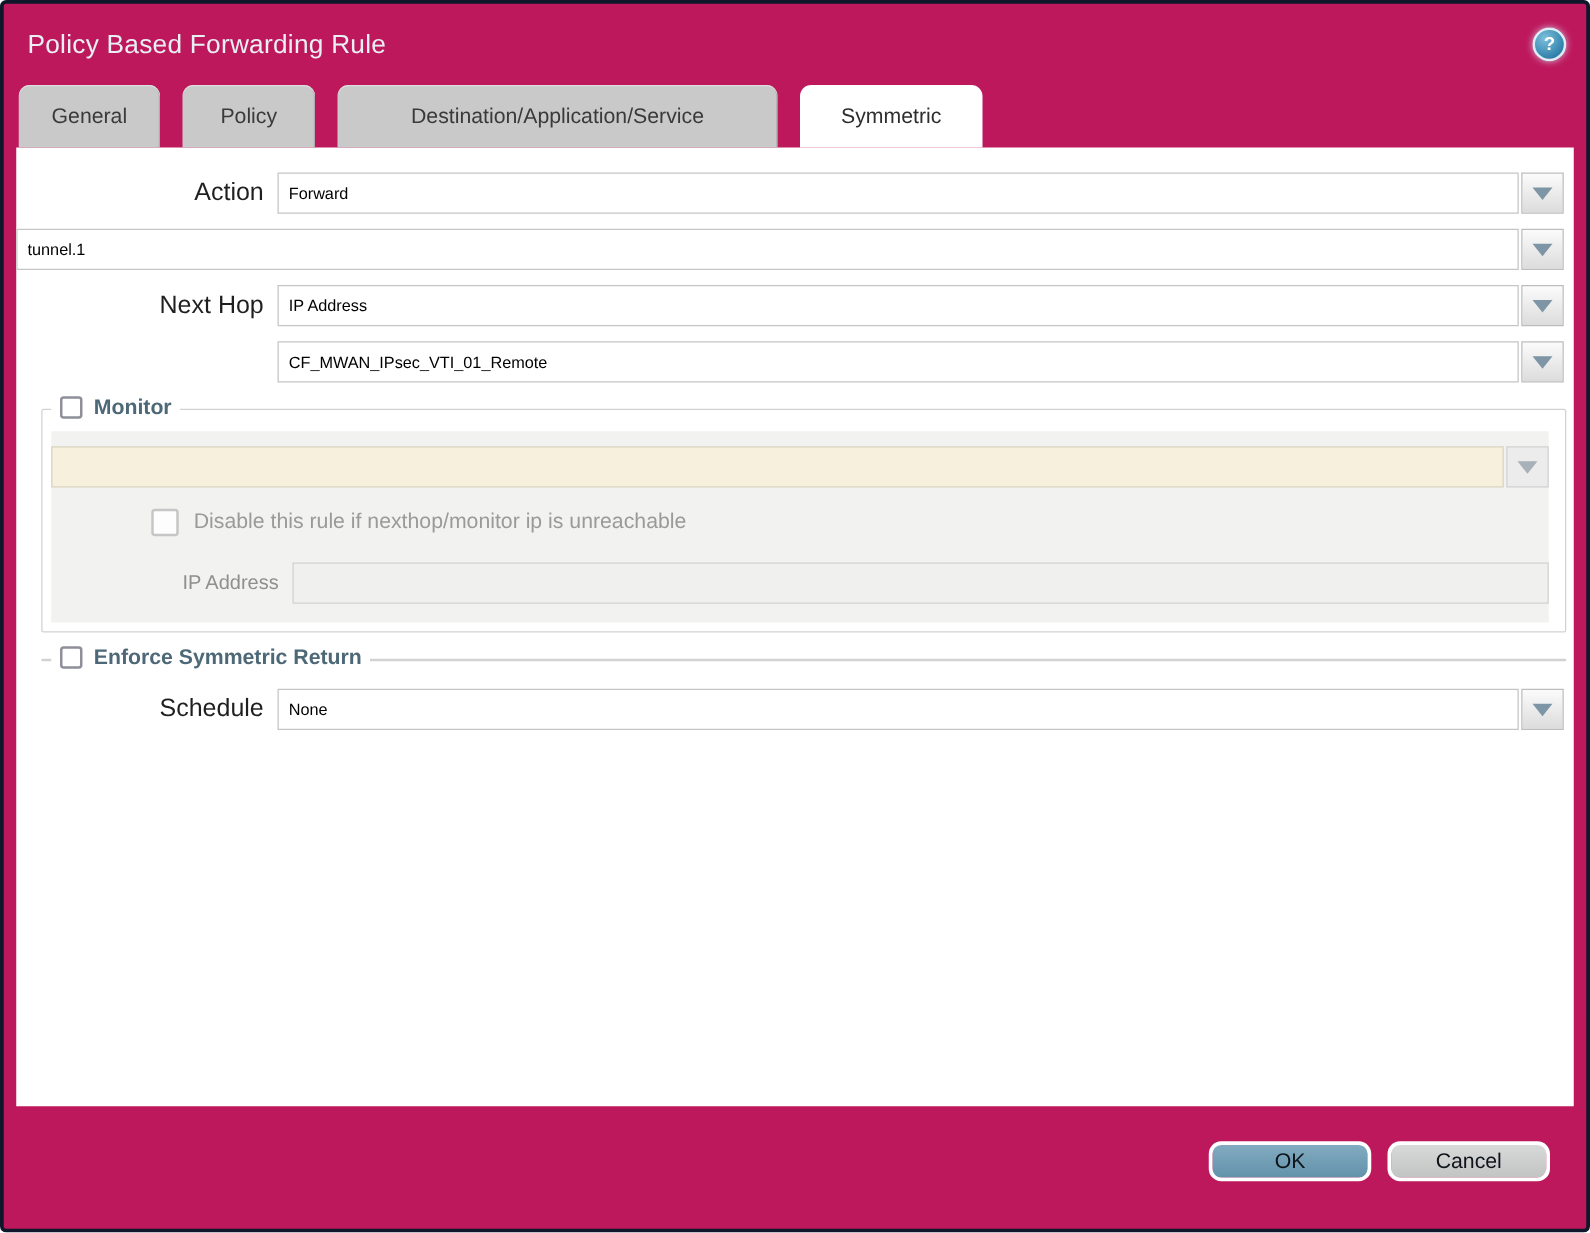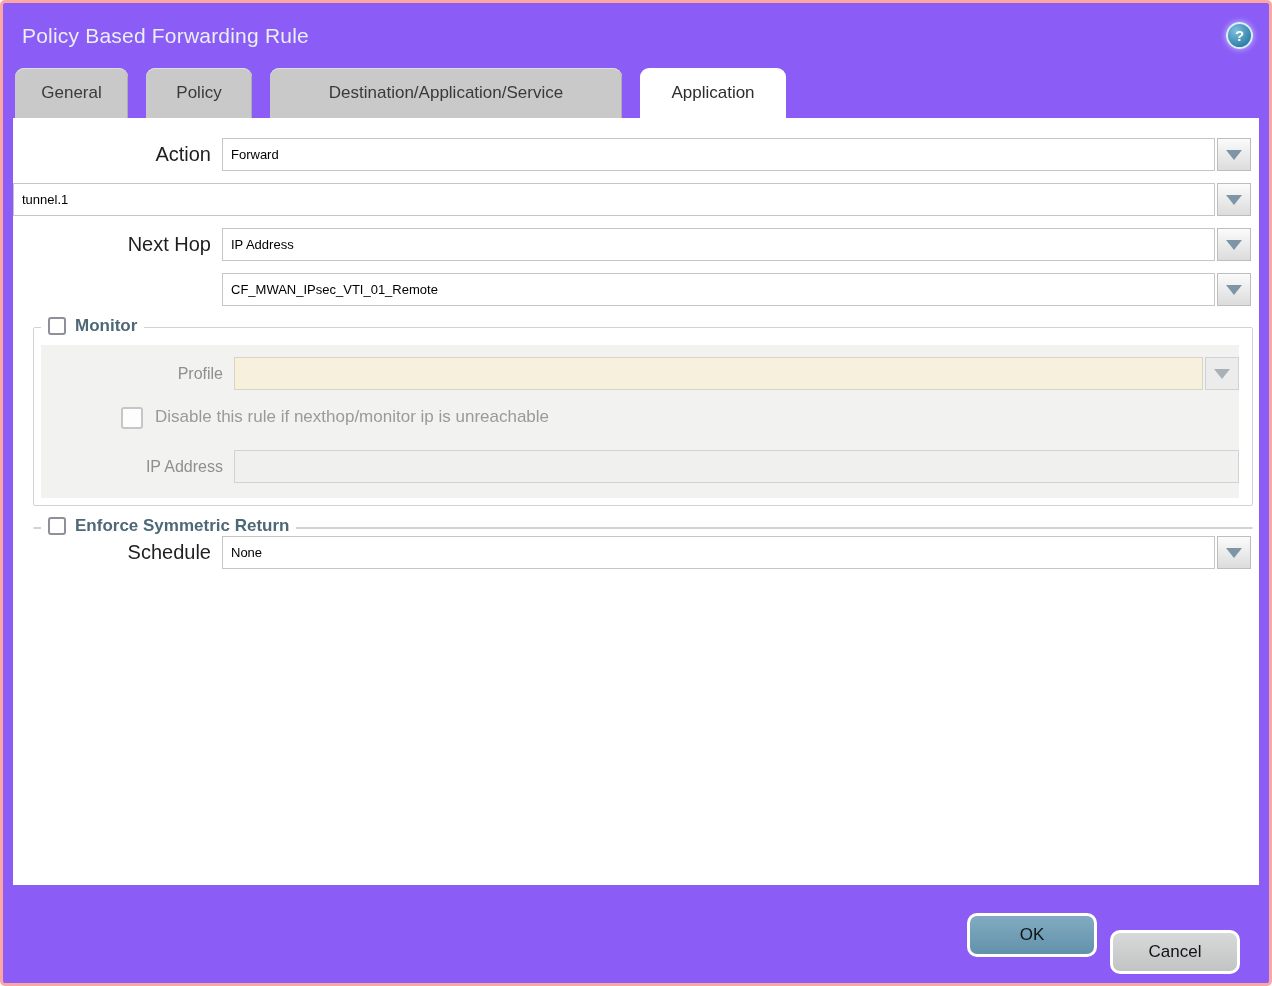--- a/index.html
+++ b/index.html
@@ -1,22 +1,22 @@
 <!DOCTYPE html>
 <html><head>
 <meta charset="utf-8">
 <style>
   * { box-sizing: border-box; margin: 0; padding: 0; }
   html,body { width: 1272px; height: 986px; }
   body { font-family: "Liberation Sans", sans-serif; }
 
   .dialog {
     width: 1272px; height: 986px;
-    background: #8b5cf6;
-    border: 3px solid #fca5a5;
+    background: #be185d;
+    border: 3px solid #0f172a;
     border-radius: 5px;
     overflow: hidden;
   }
 
   
   .titlebar { height: 65px; display: flex; align-items: center; justify-content: space-between; padding: 0 16px 0 19px; }
   .title { color: #e9eff3; font-size: 21px; letter-spacing: .2px; }
   .help-icon {
     width: 27px; height: 27px; border-radius: 50%;
     background: radial-gradient(circle at 35% 30%, #7cc0de, #2e7ea8 75%);
@@ -96,48 +96,48 @@
   .tbl-btn.disabled { color: #ccd0d2; cursor: default; }
   .tbl-icon {
     width: 21px; height: 21px; border-radius: 5px;
     background: linear-gradient(#ffffff, #e9e9e4);
     display: flex; align-items: center; justify-content: center;
     font-weight: bold; font-size: 17px; line-height: 1;
   }
   .add-glyph { color: #7ca234; }
   .del-glyph { color: #ad7669; }
 
-  .schedule-row { margin-top: 7px; }
+  .schedule-row { margin-top: 22px; }
 
   
   .dialog-footer { display: flex; justify-content: flex-end; gap: 13px; padding: 28px 29px 0 0; }
   .btn {
-    width: 130px; height: 44px;
+    width: 130px; height: 32px;
     border-radius: 10px; border: 3px solid #fff;
     font-size: 17px; font-family: inherit; color: #0f1419;
     cursor: pointer;
   }
   .btn-ok { background: linear-gradient(#82abc0, #6292ab); }
-  .btn-cancel { background: linear-gradient(#d8d9d9, #c2c4c4); margin-top: 17px; }
+  .btn-cancel { background: linear-gradient(#d8d9d9, #c2c4c4); }
 </style>
 </head>
 <body>
 
 <div class="dialog">
 
   <div class="titlebar">
     <span class="title">Policy Based Forwarding Rule</span>
     <span class="help-icon">?</span>
   </div>
 
   <div class="tabs">
     <div class="tab tab-general">General</div>
     <div class="tab tab-source">Policy</div>
     <div class="tab tab-dest">Destination/Application/Service</div>
-    <div class="tab tab-forwarding">Application</div>
+    <div class="tab tab-forwarding">Symmetric</div>
   </div>
 
   <div class="content">
 
     <div class="row">
       <div class="row-label">Action</div>
       <input class="input" value="Forward" style="">
       <span class="dd-btn">
           <i class="arrow"></i>
         </span>
@@ -166,21 +166,20 @@
         </span>
     </div>
 
     <div class="group">
       <div class="group-legend">
         <span class="checkbox"></span>
         <span class="group-title">Monitor</span>
       </div>
       <div class="monitor-body">
         <div class="m-row">
-          <div class="m-label">Profile</div>
           <input class="input profile-input" disabled="" value="" style="">
           <span class="dd-btn disabled">
               <i class="arrow dim"></i>
             </span>
         </div>
         <div class="checkbox-row">
           <span class="checkbox big disabled"></span>
           <span class="disabled-label">Disable this rule if nexthop/monitor ip is unreachable</span>
         </div>
         <div class="m-row">

